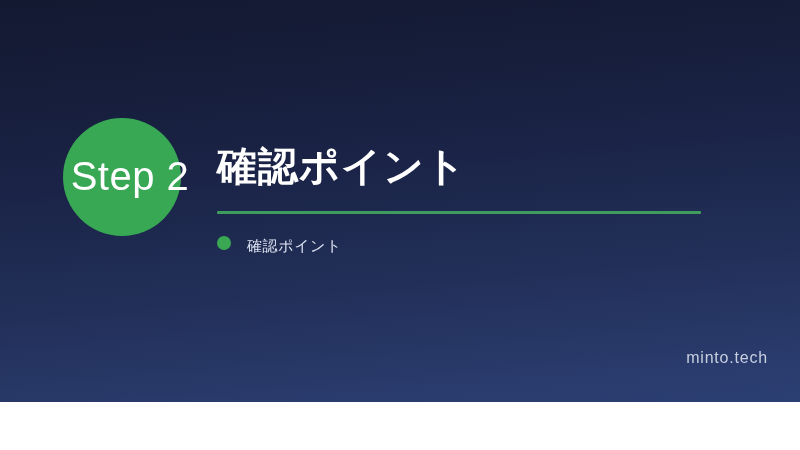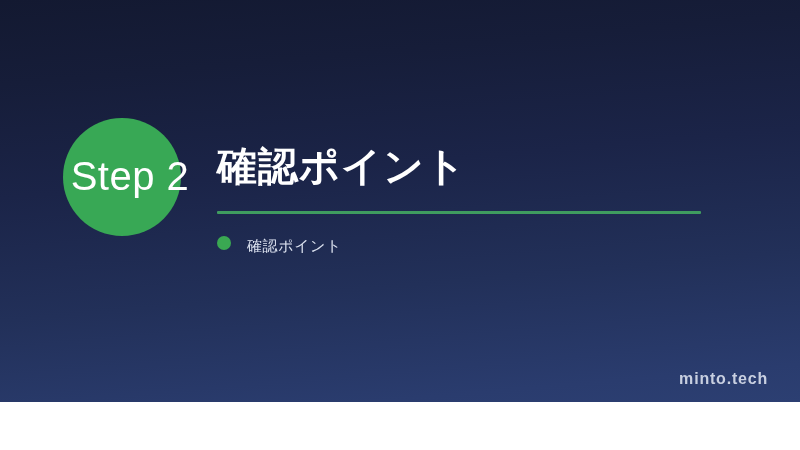--- a/index.html
+++ b/index.html
@@ -102,24 +102,24 @@
     font-weight: 400;
     line-height: 20px;
     letter-spacing: 0.6px;
     white-space: nowrap;
   }
 
   
   #footer-brand {
     position: absolute;
     right: 32px;
-    bottom: 13px;
+    bottom: 34px;
     color: #c8cfe0;
     font-size: 16px;
-    font-weight: 700;
+    font-weight: 400;
     letter-spacing: 0.8px;
     line-height: 20px;
     white-space: nowrap;
   }
 </style>
 </head>
 <body>
 
 <div id="slide">
 

